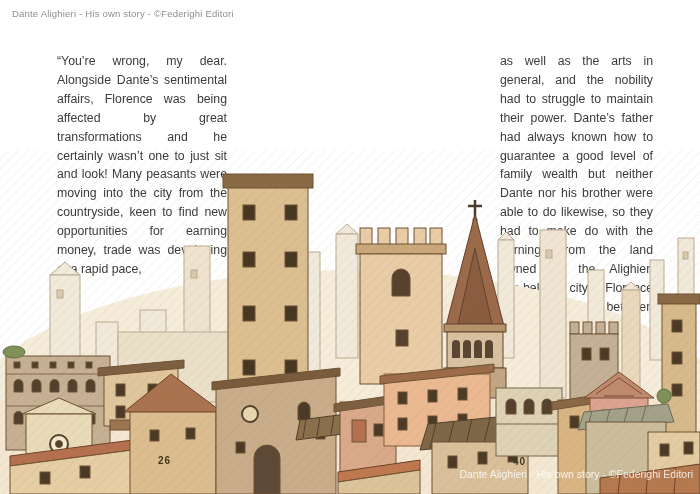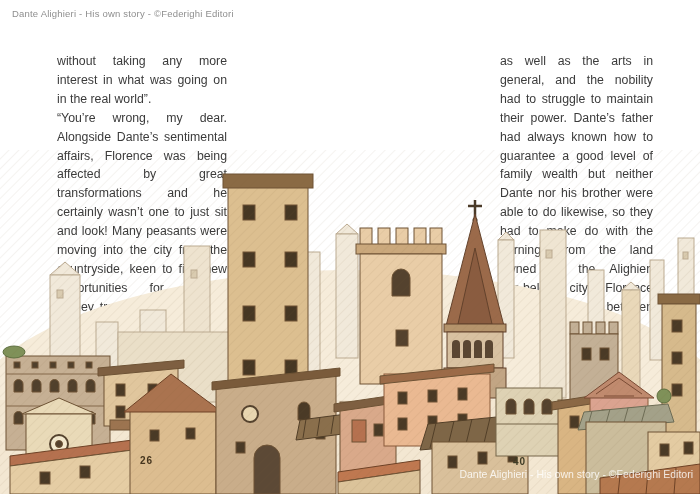--- a/index.html
+++ b/index.html
@@ -9,37 +9,36 @@
                  color:#8e8e8e;white-space:nowrap;}
   .col{position:absolute;top:52px;font-size:12.3px;line-height:18.9px;color:#3b3b3b;
        text-align:justify;}
   .col p{margin:0;}
   .col-left{left:57px;width:248px;}
   .col-right{left:400px;width:253px;}
   .wrap-spacer-right{float:right;width:78px;height:130px;margin-top:113px;}
   .wrap-spacer-left{float:left;width:100px;height:84px;margin-top:132px;}
   .illustration{position:absolute;left:0;top:150px;width:700px;height:344px;}
   .page-number{position:absolute;font-size:10px;font-weight:bold;letter-spacing:1px;}
-  .page-number-left{left:140px;top:455px;color:#46361f;}
+  .page-number-left{left:158px;top:455px;color:#46361f;}
   .page-number-right{left:513px;top:456px;color:#3f3c26;}
   .watermark-credit{position:absolute;right:7px;top:468px;font-size:10.5px;
                     color:rgba(255,255,255,.82);white-space:nowrap;}
   svg .s{stroke:#6e5335;stroke-width:1;}
   svg .bg{stroke:#bcab92;stroke-width:1;}
 </style>
 </head>
 <body>
 
 <div class="stage">
 
   <div class="header-credit">Dante Alighieri - His own story - ©Federighi Editori</div>
 
   <div class="col col-left">
     <div class="wrap-spacer-right"></div>
-    <p>without taking any more interest in what was going on in the real world”.</p>
     <p>“You’re wrong, my dear. Alongside Dante’s sentimental affairs, Florence was being affected by great transformations and he certainly wasn’t one to just sit and look! Many peasants were moving into the city from the countryside, keen to find new opportunities for earning money, trade was developing at a rapid pace,</p>
   </div>
 
   <div class="col col-right">
     <div class="wrap-spacer-left"></div>
     <p>as well as the arts in general, and the nobility had to struggle to maintain their power. Dante’s father had always known how to guarantee a good level of family wealth but neither Dante nor his brother were able to do likewise, so they had to make do with the earnings from the land owned by the Alighieri family. Meanwhile, his beloved city of Florence was turning into a land of fierce envy between families and struggles</p>
   </div>
 
   <svg class="illustration" viewBox="0 150 700 344" width="700" height="344" xmlns="http://www.w3.org/2000/svg">
     <defs>

